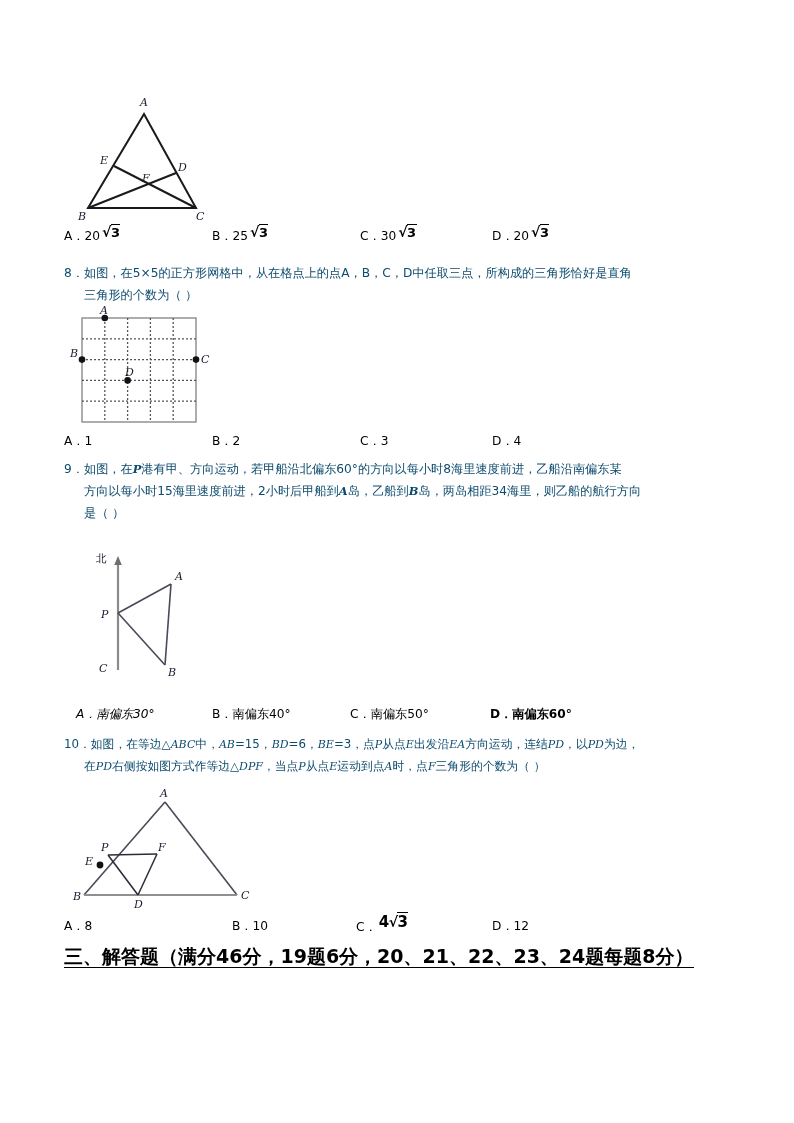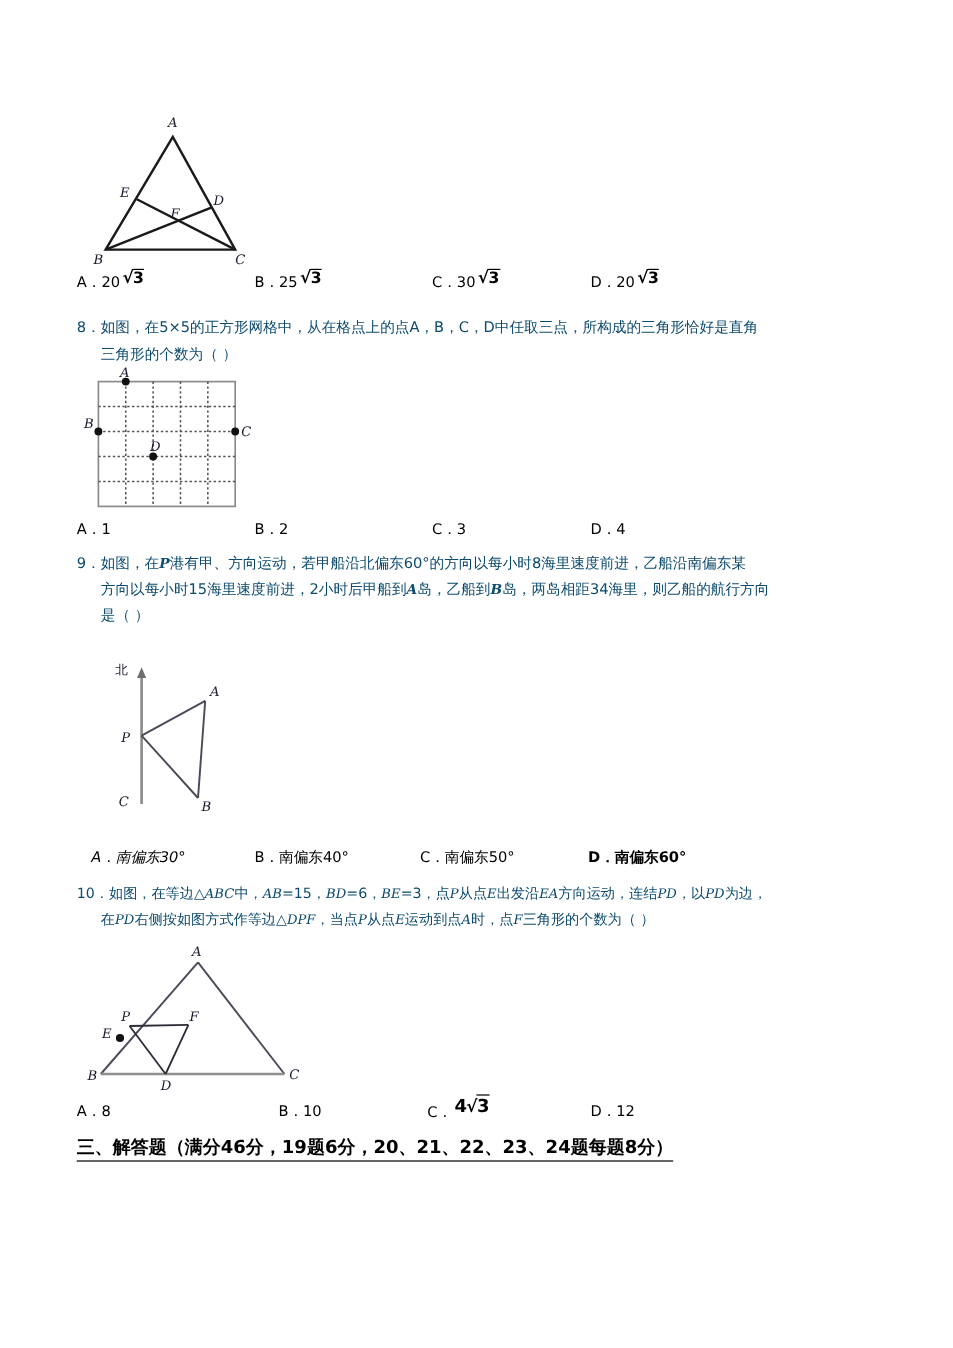--- a/index.html
+++ b/index.html
@@ -74,21 +74,21 @@
   }
   .italic-lite {
     font-family: "DejaVu Serif", "Liberation Serif", serif;
     font-style: italic;
     font-size: 11px;
   }
   .section-head {
     position: absolute;
     left: 64px;
     font-family: "DejaVu Sans", "Liberation Sans", sans-serif;
-    font-size: 15px;
+    font-size: 19px;
     font-weight: bold;
     line-height: 22px;
     white-space: nowrap;
     border-bottom: 1.6px solid #000;
     padding-bottom: 0px;
   }
   .blank-line {
     display: inline-block;
     width: 44px;
     border-bottom: 1.3px solid #000;

